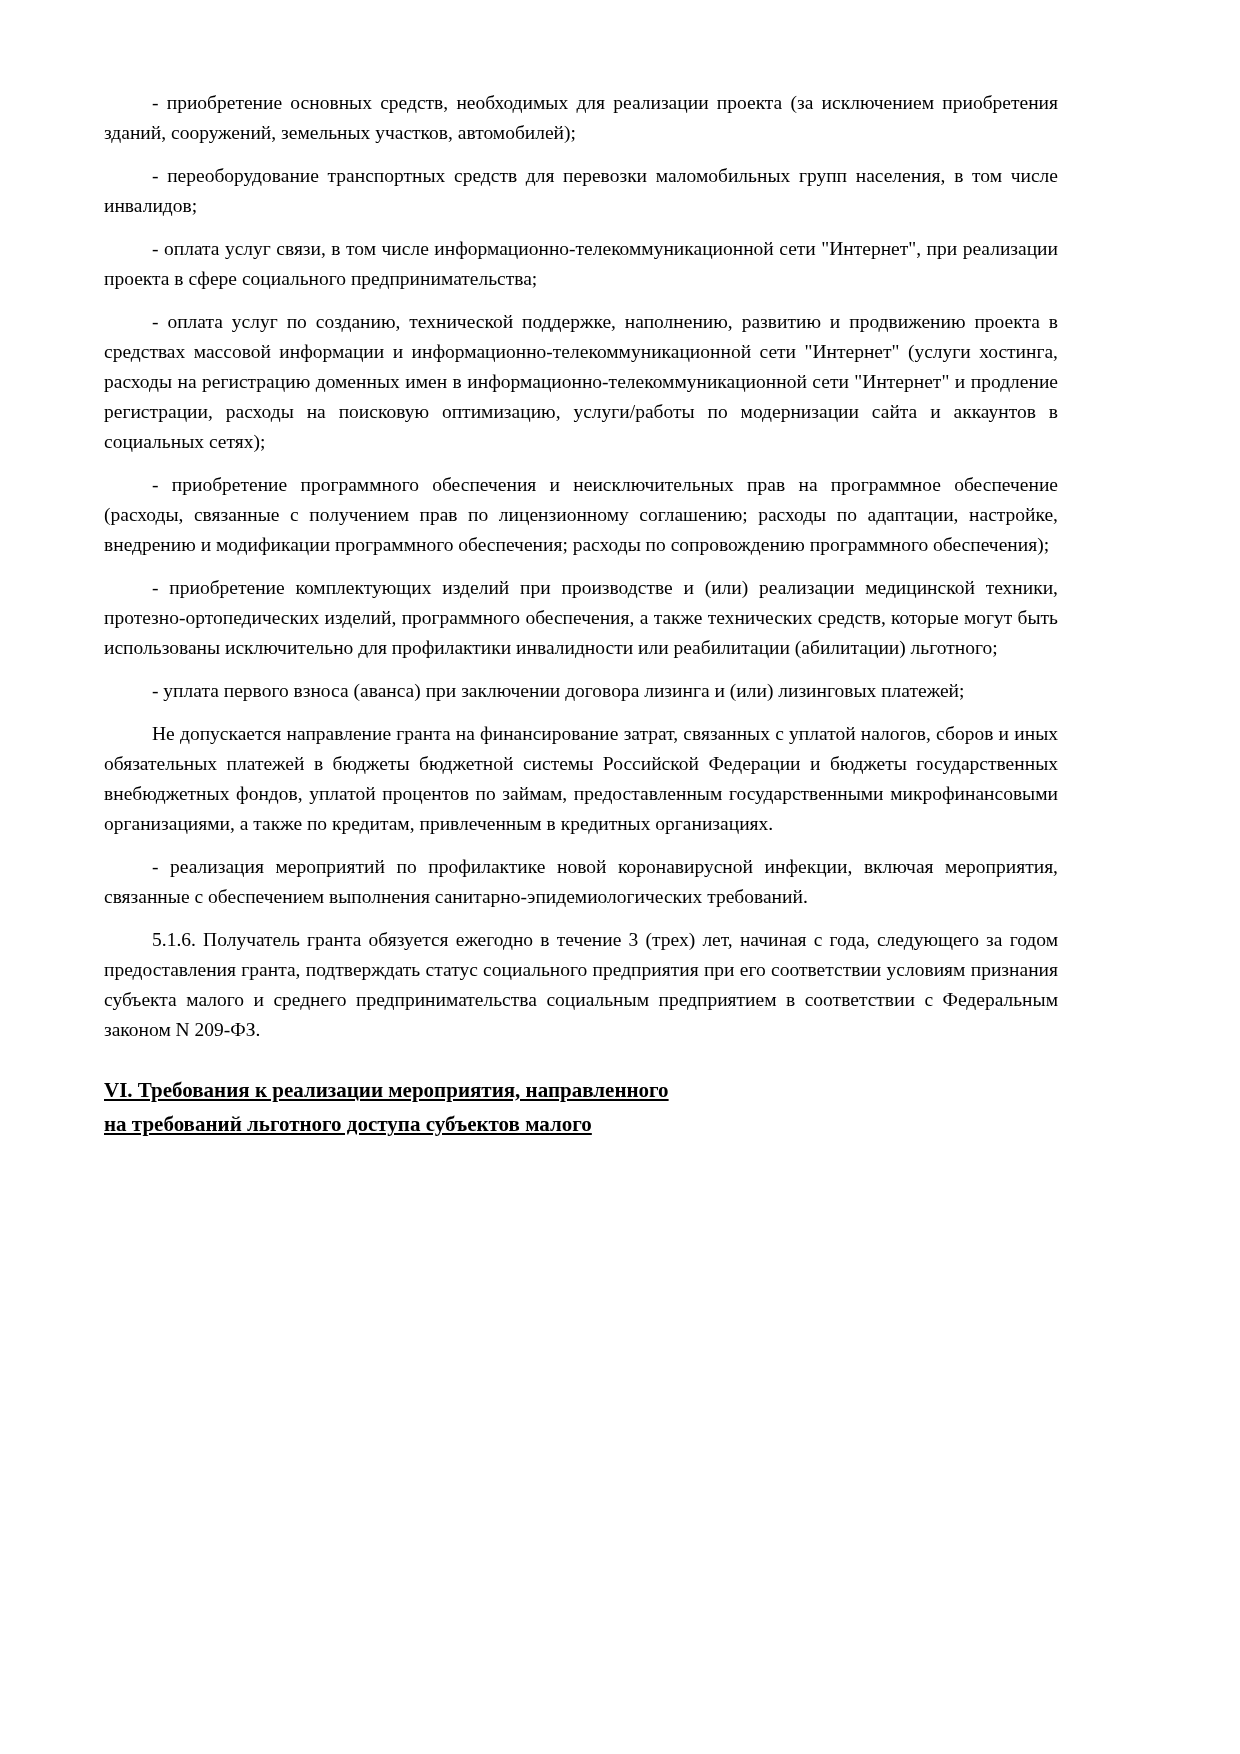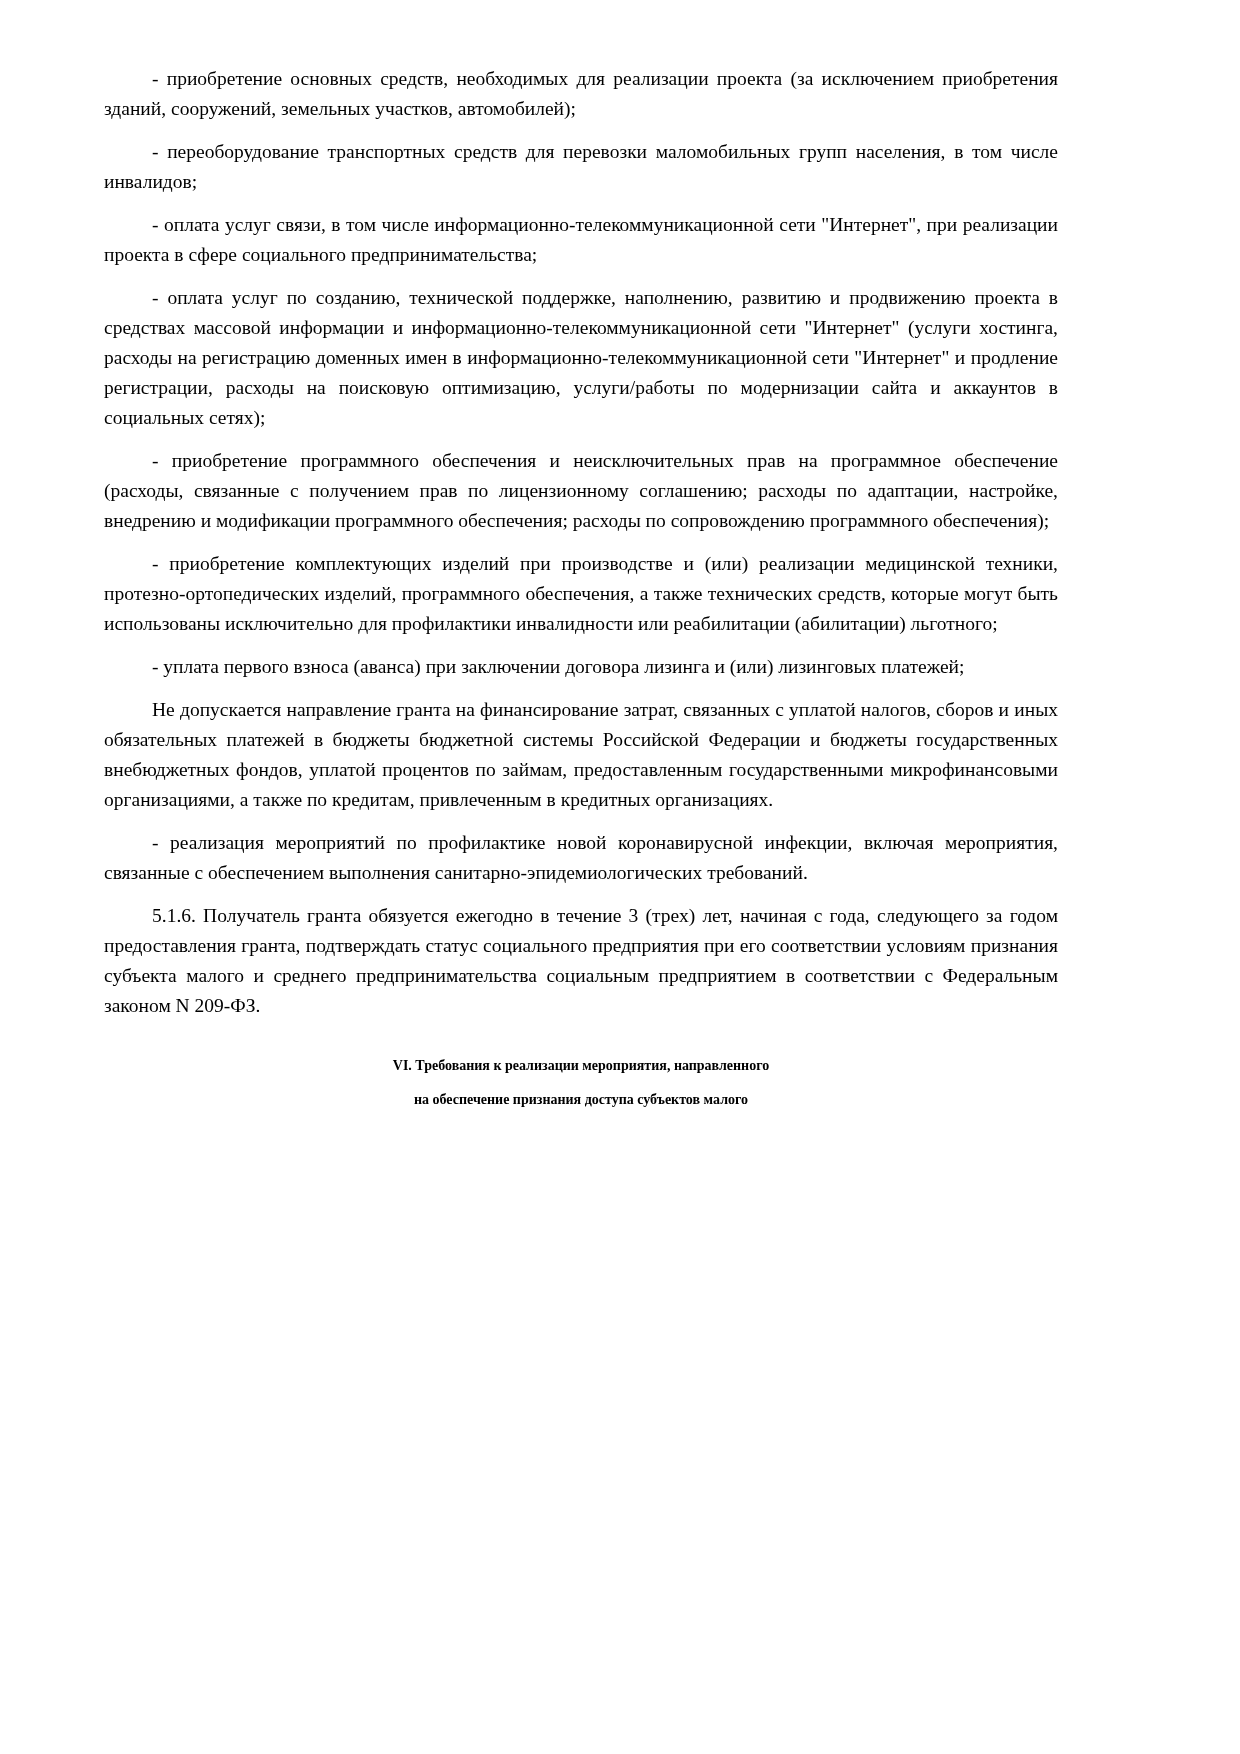--- a/index.html
+++ b/index.html
@@ -11,36 +11,36 @@
     height: 1754px;
     background: #ffffff;
     color: #000000;
     font-family: "Liberation Serif", "DejaVu Serif", serif;
     overflow: hidden;
   }
   .page {
     box-sizing: border-box;
     width: 1240px;
     height: 1754px;
-    padding: 64px 182px 60px 104px;
+    padding: 88px 182px 60px 104px;
     background: #ffffff;
   }
   .para {
     margin: 0 0 13px 0;
     font-size: 19.5px;
     line-height: 30px;
     text-align: justify;
     text-indent: 48px;
   }
   .section-heading {
     margin: 28px 0 0 0;
-    font-size: 14px;
+    font-size: 21px;
     font-weight: bold;
-    text-align: center;
     line-height: 34px;
+    text-decoration: underline;
   }
   .heading-line {
     display: block;
   }
 </style>
 </head>
 <body>
 
 <div class="page">
   <p class="para">- приобретение основных средств, необходимых для реализации проекта (за исключением приобретения зданий, сооружений, земельных участков, автомобилей);</p>
@@ -49,15 +49,15 @@
   <p class="para">- оплата услуг по созданию, технической поддержке, наполнению, развитию и продвижению проекта в средствах массовой информации и информационно-телекоммуникационной сети "Интернет" (услуги хостинга, расходы на регистрацию доменных имен в информационно-телекоммуникационной сети "Интернет" и продление регистрации, расходы на поисковую оптимизацию, услуги/работы по модернизации сайта и аккаунтов в социальных сетях);</p>
   <p class="para">- приобретение программного обеспечения и неисключительных прав на программное обеспечение (расходы, связанные с получением прав по лицензионному соглашению; расходы по адаптации, настройке, внедрению и модификации программного обеспечения; расходы по сопровождению программного обеспечения);</p>
   <p class="para">- приобретение комплектующих изделий при производстве и (или) реализации медицинской техники, протезно-ортопедических изделий, программного обеспечения, а также технических средств, которые могут быть использованы исключительно для профилактики инвалидности или реабилитации (абилитации) льготного;</p>
   <p class="para">- уплата первого взноса (аванса) при заключении договора лизинга и (или) лизинговых платежей;</p>
   <p class="para">Не допускается направление гранта на финансирование затрат, связанных с уплатой налогов, сборов и иных обязательных платежей в бюджеты бюджетной системы Российской Федерации и бюджеты государственных внебюджетных фондов, уплатой процентов по займам, предоставленным государственными микрофинансовыми организациями, а также по кредитам, привлеченным в кредитных организациях.</p>
   <p class="para">- реализация мероприятий по профилактике новой коронавирусной инфекции, включая мероприятия, связанные с обеспечением выполнения санитарно-эпидемиологических требований.</p>
   <p class="para">5.1.6. Получатель гранта обязуется ежегодно в течение 3 (трех) лет, начиная с года, следующего за годом предоставления гранта, подтверждать статус социального предприятия при его соответствии условиям признания субъекта малого и среднего предпринимательства социальным предприятием в соответствии с Федеральным законом N 209-ФЗ.</p>
 
   <h2 class="section-heading">
     <span class="heading-line">VI. Требования к реализации мероприятия, направленного</span>
-    <span class="heading-line">на обеспечение признания доступа субъектов малого</span>
+    <span class="heading-line">на требований льготного доступа субъектов малого</span>
   </h2>
 </div>
 
 </body></html>

